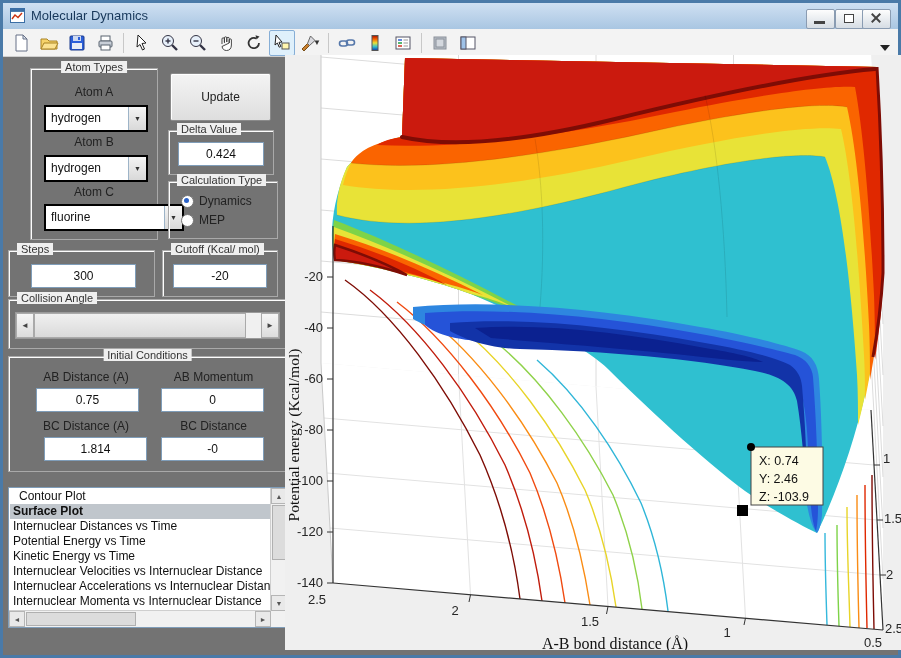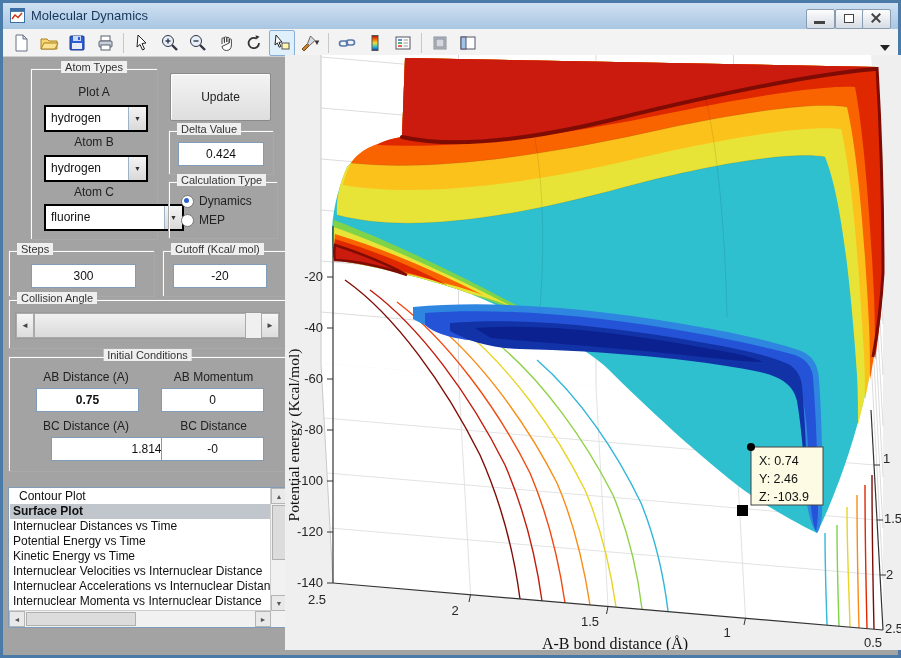--- a/index.html
+++ b/index.html
@@ -1,16 +1,16 @@
 <!DOCTYPE html>
 <html><head>
 <meta charset="utf-8">
 <style>
   html,body{margin:0;padding:0;background:#d8d8d8;font-family:"Liberation Sans",sans-serif;}
-  .window{position:relative;width:901px;height:658px;background:#a3a3a3;box-shadow:inset 0 0 0 3px #4a7aa8;overflow:hidden;}
+  .window{position:relative;width:901px;height:658px;background:#737373;box-shadow:inset 0 0 0 3px #4a7aa8;overflow:hidden;}
   
   .titlebar{position:absolute;left:3px;top:3px;right:3px;height:26px;
     background:linear-gradient(#cfe0f2,#a9c6e2);border-bottom:1px solid #7e9cbd;}
   .title-icon{position:absolute;left:7px;top:5px;width:15px;height:15px;}
   .title-text{position:absolute;left:28px;top:5px;font-size:13px;color:#173providing?}
   .title-text{position:absolute;left:28px;top:5px;font-size:13px;color:#17375a;}
   .wb{position:absolute;top:6px;width:27px;height:18px;background:linear-gradient(#fdfdfd,#d6dde4);
       border:1px solid #8a9cb2;border-radius:2px;}
   .wb-min{right:63px}.wb-res{right:34px}.wb-close{right:7px}
   .g-min{position:absolute;left:7px;bottom:4px;width:11px;height:3px;background:#444;}
@@ -202,21 +202,21 @@
       <svg width="20" height="20">
           <rect x="3" y="4" width="14" height="12" fill="#fff" stroke="#556"></rect>
           <rect x="3" y="4" width="5" height="12" fill="#9fc2e8" stroke="#556"></rect>
         </svg>
     </div>
     <div class="overflow-caret"></div>
   </div>
 
   <div class="panel" style="left:30px;top:68px;width:126px;height:170px;">
     <span class="ptitle ctr">Atom Types</span>
-    <span class="lbl" style="left:0;right:0;top:16px;">Plot A</span>
+    <span class="lbl" style="left:0;right:0;top:16px;">Atom A</span>
     <div class="combo" style="left:13px;top:36px;width:100px;">
       <span class="combo-text">hydrogen</span>
       <span class="combo-btn">▼</span>
     </div>
     <span class="lbl" style="left:0;right:0;top:66px;">Atom B</span>
     <div class="combo" style="left:13px;top:86px;width:100px;">
       <span class="combo-text">hydrogen</span>
       <span class="combo-btn">▼</span>
     </div>
     <span class="lbl" style="left:0;right:0;top:116px;">Atom C</span>
@@ -243,43 +243,43 @@
       <span class="rdot"></span>
       <span>MEP</span>
     </div>
   </div>
 
   <div class="panel" style="left:8px;top:250px;width:145px;height:45px;">
     <span class="ptitle lft">Steps</span>
     <input class="edit" style="left: 22px; top: 13px; width: 103px;" value="300">
   </div>
 
-  <div class="panel" style="left:162px;top:250px;width:114px;height:45px;padding-left:37px;">
+  <div class="panel" style="left:162px;top:250px;width:114px;height:45px;">
     <span class="ptitle lft">Cutoff (Kcal/ mol)</span>
     <input class="edit" style="left: 10px; top: 13px; width: 92px;" value="-20">
   </div>
 
   <div class="panel" style="left:8px;top:299px;width:277px;height:48px;">
     <span class="ptitle lft">Collision Angle</span>
     <div class="slider" style="left:6px;top:12px;width:263px;height:25px;">
       <div class="sl-btn" style="left:0;">◄</div>
       <div class="sl-thumb" style="left:18px;width:212px;"></div>
       <div class="sl-btn" style="right:0;">►</div>
     </div>
   </div>
 
   <div class="panel" style="left:8px;top:356px;width:277px;height:114px;">
     <span class="ptitle ctr">Initial Conditions</span>
     <span class="lbl" style="left:12px;top:13px;width:130px;">AB Distance (A)</span>
     <span class="lbl" style="left:142px;top:13px;width:125px;">AB Momentum</span>
-    <input class="edit" style="left: 27px; top: 31px; width: 101px; font-weight: bold;" value="0.75">
+    <input class="edit" style="left: 27px; top: 31px; width: 101px;" value="0.75">
     <input class="edit" style="left: 152px; top: 31px; width: 101px;" value="0">
     <span class="lbl" style="left:12px;top:62px;width:130px;">BC Distance (A)</span>
     <span class="lbl" style="left:142px;top:62px;width:125px;">BC Distance</span>
-    <input class="edit" style="left: 42px; top: 80px; width: 101px; padding-left: 44px;" value="1.814">
+    <input class="edit" style="left: 35px; top: 80px; width: 101px;" value="1.814">
     <input class="edit" style="left: 152px; top: 80px; width: 101px;" value="-0">
   </div>
 
   <div class="listbox">
     <div class="lrow" style="top:1px;padding-left:9px;">Contour Plot</div>
     <div class="lrow sel" style="top:16px;">Surface Plot</div>
     <div class="lrow" style="top:46px;">Potential Energy vs Time</div>
     <div class="lrow" style="top:31px;">Internuclear Distances vs Time</div>
     <div class="lrow" style="top:61px;">Kinetic Energy vs Time</div>
     <div class="lrow" style="top:76px;">Internuclear Velocities vs Internuclear Distance</div>

